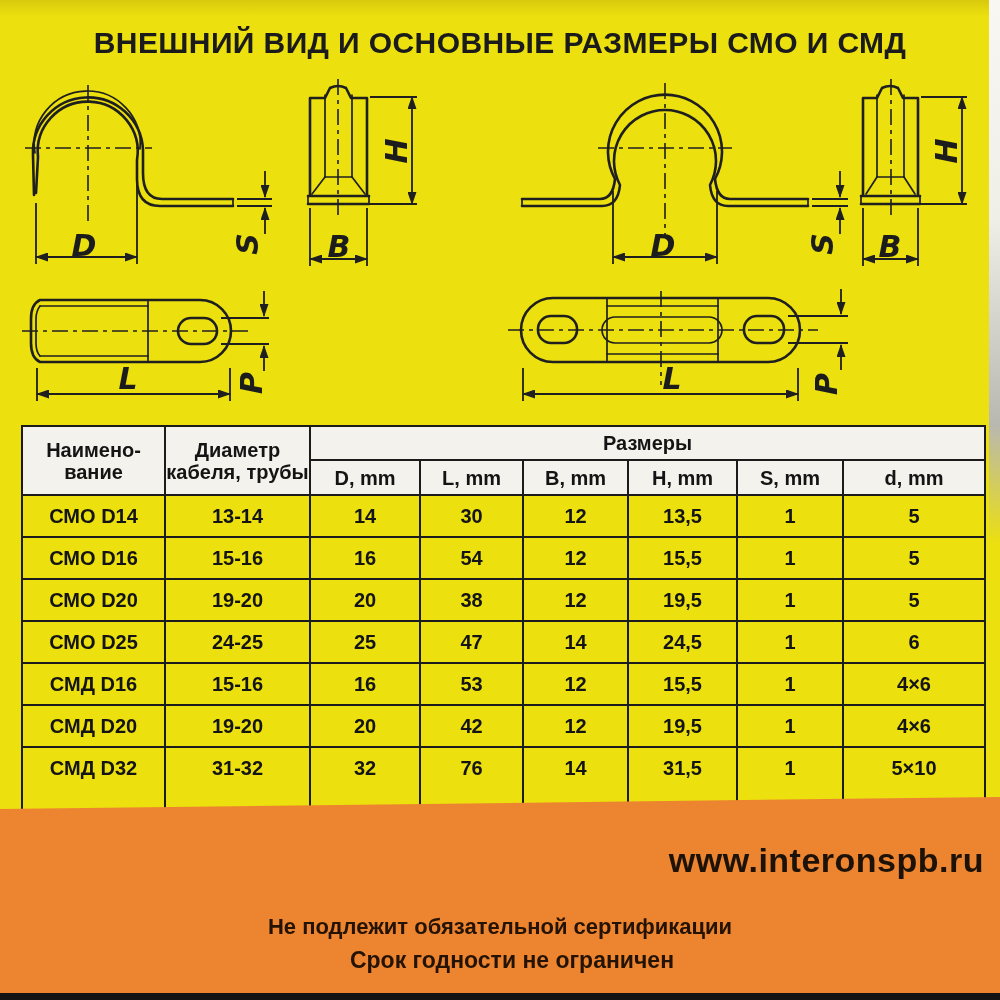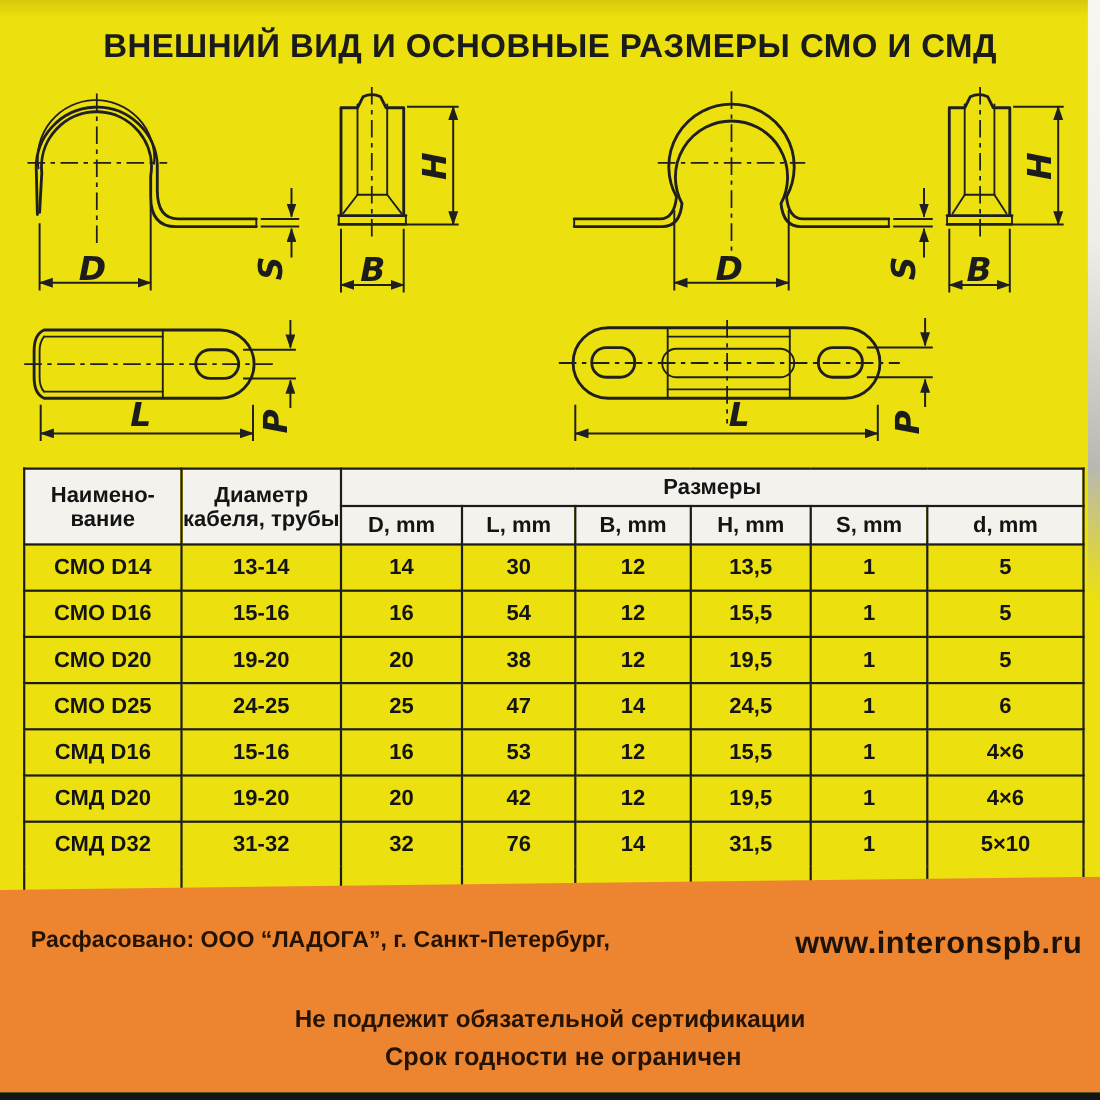--- a/index.html
+++ b/index.html
@@ -36,21 +36,21 @@
   .size-table tbody td{height:40px; font-size:20px; background:transparent;}
   #tb-main tr:last-child td{border-bottom:none;}
   .stub-body td{border-top:none; border-bottom:none; height:13px;}
   
   .footer{
     position:absolute; top:797px; left:0; width:1000px; height:196px;
     background:#ed8430; clip-path:polygon(0 12px,100% 0,100% 100%,0 100%);
   }
   .packed{position:absolute; left:28px; top:44px; font-size:21px; font-weight:bold;
           line-height:28px; color:#241303;}
-  .website{position:absolute; right:16px; top:44px; font-size:28px; font-weight:bold;
+  .website{position:absolute; right:16px; top:44px; font-size:34px; font-weight:bold;
            letter-spacing:.5px; color:#1d1207;}
   .cert-note{position:absolute; top:117px; left:0; width:100%; text-align:center;
              font-size:22px; font-weight:bold; color:#241303;}
   .shelf-note{position:absolute; top:150px; left:0; width:100%; text-align:center;
               font-size:23px; font-weight:bold; color:#241303;padding-left:12px;}
   .bottom-strip{position:absolute; top:993px; left:0; width:1000px; height:7px; background:#141414;}
   .edge-strip{position:absolute; top:0; right:0; width:11px; height:545px;
               background:linear-gradient(180deg,#f8f7f2 0%,#efeee7 40%,#b9b8b0 78%,rgba(150,150,143,0) 100%);}
 </style>
 </head>
@@ -301,21 +301,20 @@
         <td></td>
           <td></td>
         <td></td>
           <td></td>
       </tr>
     </tbody>
   </table>
 
   <div class="footer">
     <div class="packed">
-      <div>Расфасовано: ООО “ЛАДОГА”, г. Санкт-Петербург,</div>
     </div>
     <div class="website">www.interonspb.ru</div>
     <div class="cert-note">Не подлежит обязательной сертификации</div>
     <div class="shelf-note">Срок годности не ограничен</div>
   </div>
 
   <div class="bottom-strip"></div>
   <div class="edge-strip"></div>
 </div>
 

